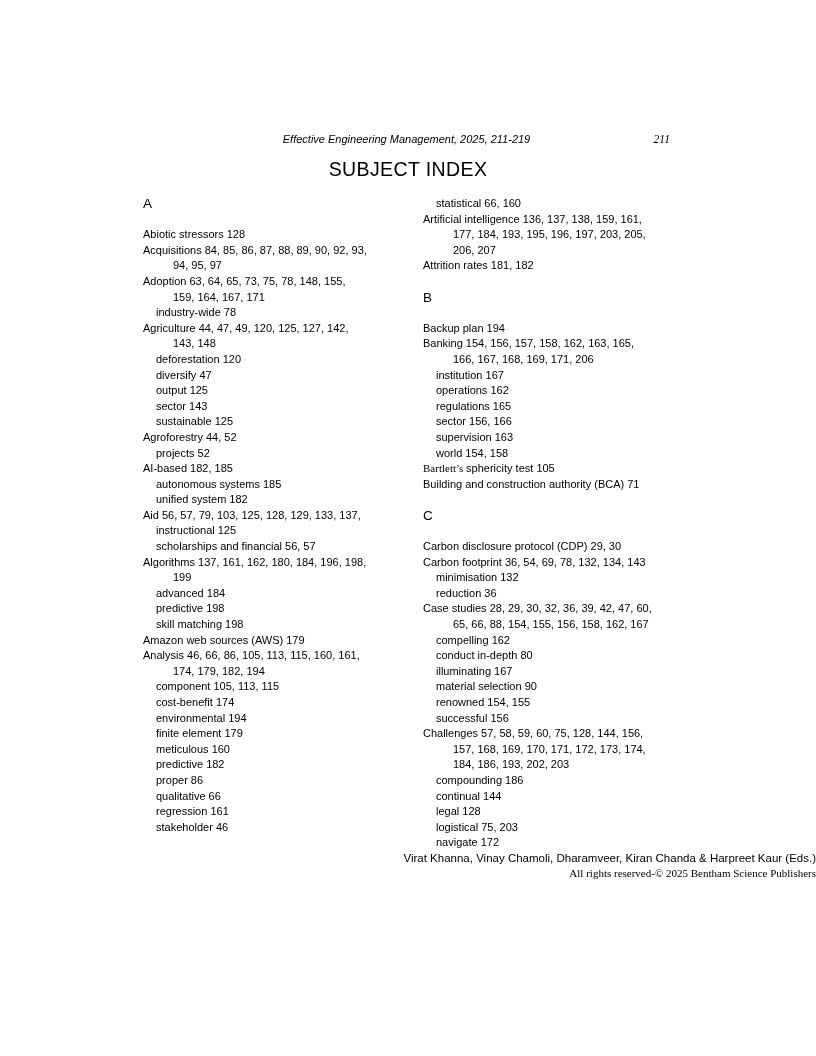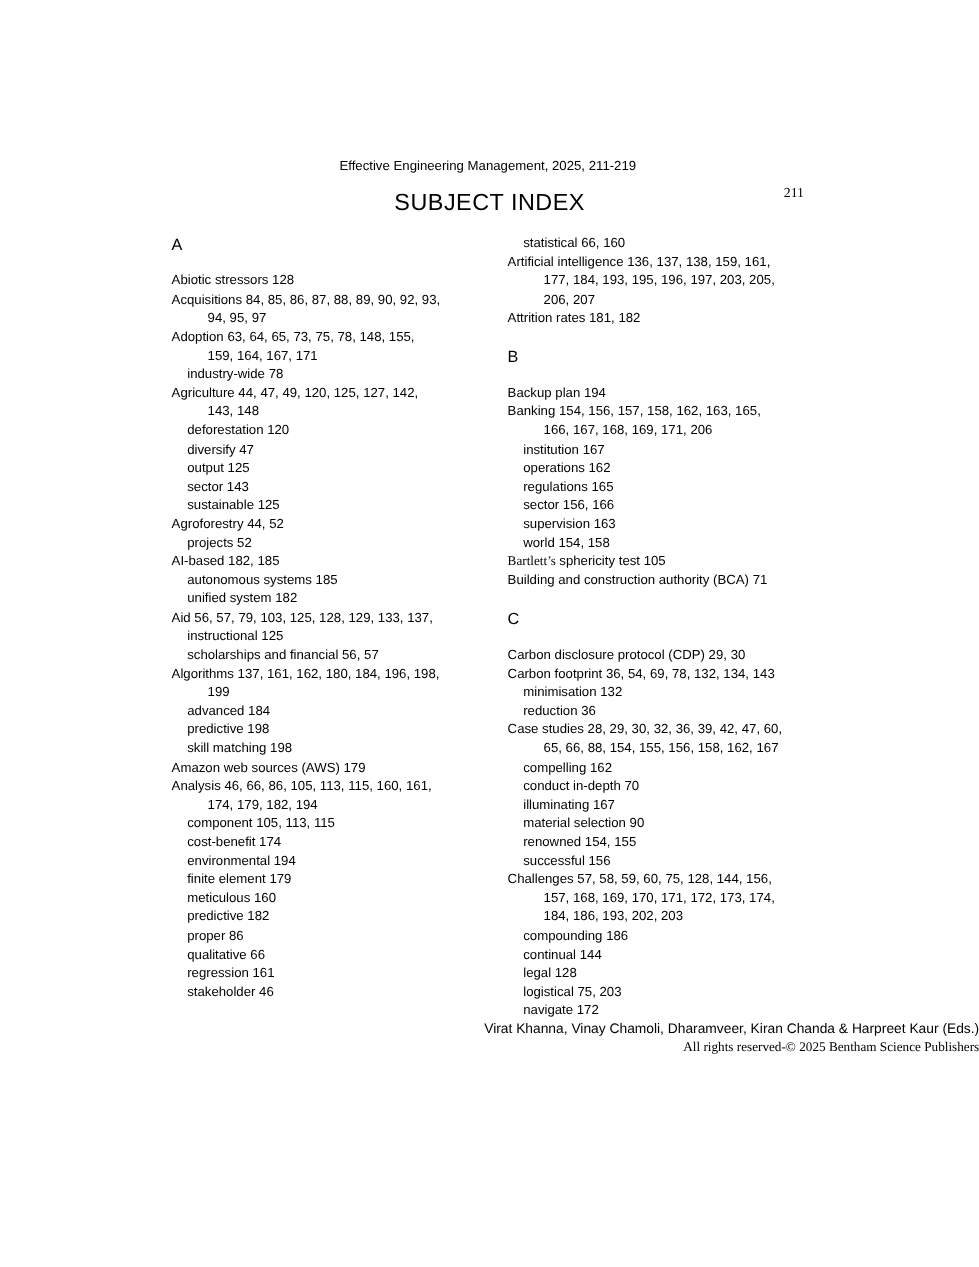--- a/index.html
+++ b/index.html
@@ -17,32 +17,32 @@
     overflow: hidden;
   }
   .page-header {
     position: absolute;
     top: 132px;
     left: 143px;
     width: 527px;
     height: 16px;
     font-size: 11px;
     line-height: 14px;
+    font-style: italic;
   }
   .page-header .running-title {
     text-align: center;
     white-space: nowrap;
   }
   .page-header .page-number {
     position: absolute;
     right: 0;
     top: 0;
     font-family: "Liberation Serif", serif;
     font-size: 11.5px;
-    margin-top: 22px;
   }
   .page-title {
     position: absolute;
     top: 158px;
     left: 0;
     width: 816px;
     text-align: center;
     font-size: 19.5px;
     letter-spacing: 0.4px;
     white-space: nowrap;
@@ -168,21 +168,21 @@
         <div class="line main"><span class="serif">Bartlett’s </span><span>sphericity test 105</span></div>
         <div class="line main">Building and construction authority (BCA) 71</div>
         <div class="line section">C</div>
         <div class="line main">Carbon disclosure protocol (CDP) 29, 30</div>
         <div class="line main">Carbon footprint 36, 54, 69, 78, 132, 134, 143</div>
         <div class="line sub">minimisation 132</div>
         <div class="line sub">reduction 36</div>
         <div class="line main">Case studies 28, 29, 30, 32, 36, 39, 42, 47, 60,</div>
         <div class="line cont">65, 66, 88, 154, 155, 156, 158, 162, 167</div>
         <div class="line sub">compelling 162</div>
-        <div class="line sub">conduct in-depth 70</div>
+        <div class="line sub">conduct in-depth 80</div>
         <div class="line sub">illuminating 167</div>
         <div class="line sub">material selection 90</div>
         <div class="line sub">renowned 154, 155</div>
         <div class="line sub">successful 156</div>
         <div class="line main">Challenges 57, 58, 59, 60, 75, 128, 144, 156,</div>
         <div class="line cont">157, 168, 169, 170, 171, 172, 173, 174,</div>
         <div class="line cont">184, 186, 193, 202, 203</div>
         <div class="line sub">compounding 186</div>
         <div class="line sub">continual 144</div>
         <div class="line sub">legal 128</div>

